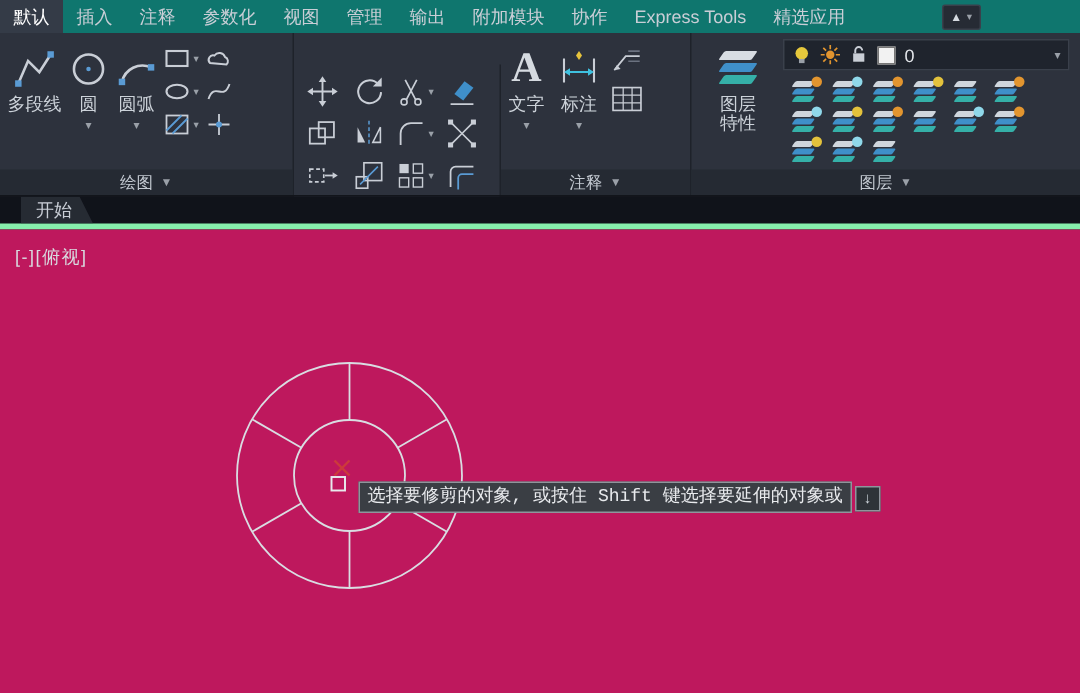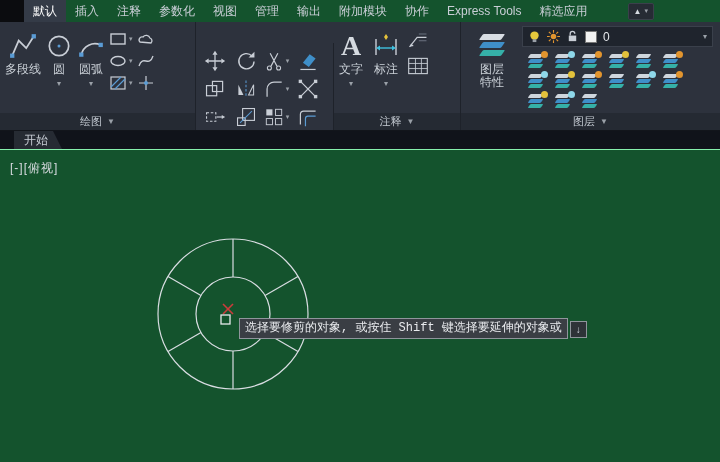--- a/index.html
+++ b/index.html
@@ -1,21 +1,21 @@
 <!DOCTYPE html>
 <html><head>
 <meta charset="utf-8">
 <style>
   html,body{margin:0;padding:0;}
   body{width:720px;height:462px;overflow:hidden;background:#0b0c0f;
        font-family:"Liberation Sans", sans-serif;-webkit-font-smoothing:antialiased;}
   .app{width:720px;height:462px;display:flex;flex-direction:column;}
 
   
-  .menubar{height:22px;background:#14532d;display:flex;align-items:stretch;flex:0 0 22px;margin-left:24px;}
+  .menubar{height:22px;background:#0f766e;display:flex;align-items:stretch;flex:0 0 22px;}
   .menu-tabs{display:flex;align-items:stretch;}
   .menu-tab{padding:0 9px;display:flex;align-items:center;font-size:12px;color:#c9ced6;cursor:default;white-space:nowrap;}
   .menu-tab.active{background:#343b47;color:#ffffff;}
   .ribbon-collapse{margin-left:auto;margin-right:66px;align-self:center;height:15px;background:#262b34;
        border:1px solid #3a404b;border-radius:2px;display:flex;align-items:center;gap:3px;padding:0 5px;
        color:#d5dae0;font-size:8px;}
   .ribbon-collapse .mini{font-size:7px;color:#9aa0a8;}
 
   
   .ribbon{height:108px;flex:0 0 108px;background:#2d323d;display:flex;border-bottom:1px solid #12151b;}
@@ -59,26 +59,26 @@
   .stack .s3{top:11px;background:#35b0a8;}
   .stack .badge{position:absolute;right:-2px;top:-2px;width:7px;height:7px;border-radius:50%;}
 
   .bigstack{position:relative;width:32px;height:26px;}
   .bigstack .s{position:absolute;left:5px;width:22px;height:6px;transform:skewX(-35deg);border-radius:1px;}
   .bigstack .s1{top:1px;background:#d8dde3;}
   .bigstack .s2{top:9px;background:#3f8fc9;}
   .bigstack .s3{top:17px;background:#35b0a8;}
 
   
-  .filetabs{height:18px;flex:0 0 18px;background:#10131a;display:flex;align-items:stretch;border-bottom:1px solid #86efac;}
+  .filetabs{height:18px;flex:0 0 18px;background:#10131a;display:flex;align-items:stretch;border-bottom:4px solid #86efac;}
   .filetab{margin-left:14px;padding:0 14px 0 10px;background:#262b33;color:#c9ced6;font-size:12px;
        display:flex;align-items:center;clip-path:polygon(0 0,calc(100% - 9px) 0,100% 100%,0 100%);}
 
   
-  .canvas{position:relative;flex:1;background:#14532d;}
+  .canvas{position:relative;flex:1;background:#be185d;}
   .canvas svg{position:absolute;left:0;top:0;}
   .vplabel{position:absolute;left:10px;top:10px;color:#d8dbe0;font-size:12px;letter-spacing:1px;}
   .tooltip-wrap{position:absolute;left:239px;top:168px;display:flex;align-items:flex-start;}
   .tooltip{height:19px;line-height:19px;background:#3a3e44;border:1px solid #8f959c;color:#e8eaed;
        font-size:12px;padding:0 5px;white-space:nowrap;font-family:Liberation Mono, monospace;}
   .tooltip-icon{width:15px;height:15px;margin-left:2px;margin-top:3px;background:#2e3338;border:1px solid #8f959c;
        color:#cfd6dd;font-size:10px;display:flex;align-items:center;justify-content:center;}
 </style>
 </head>
 <body>

